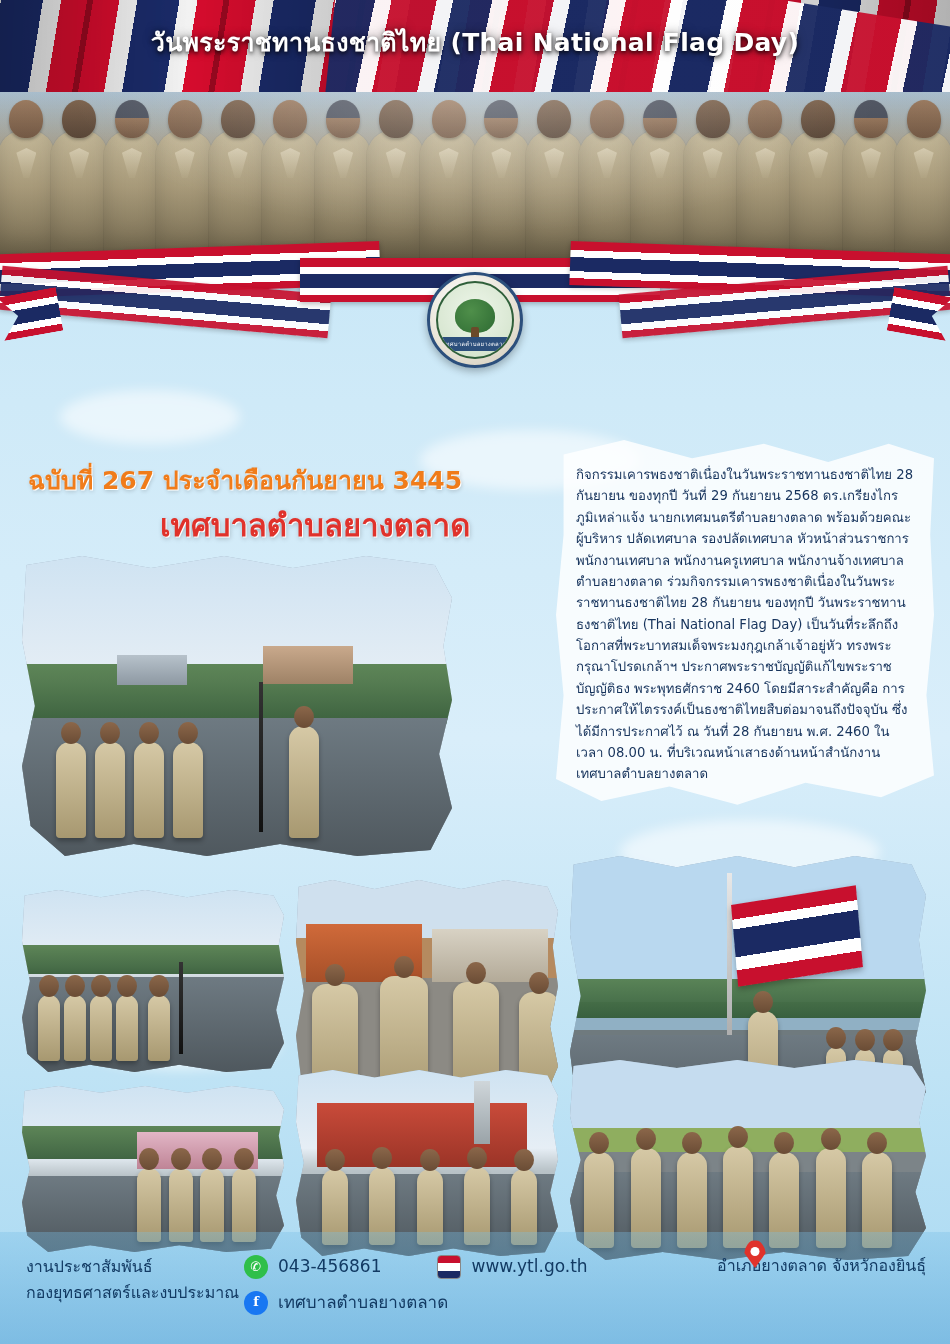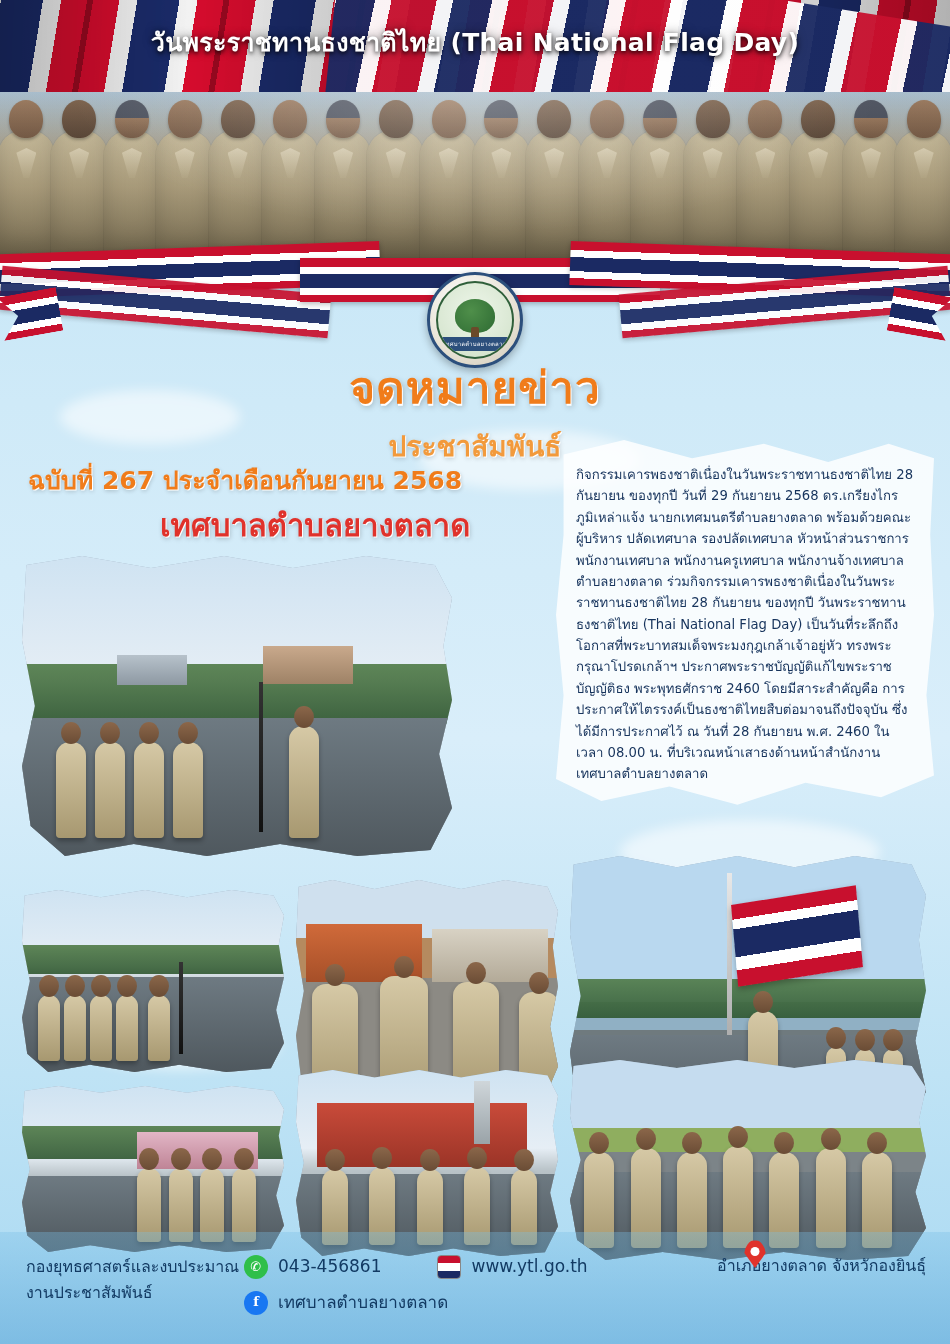--- a/index.html
+++ b/index.html
@@ -431,26 +431,22 @@
 
   <div class="emblem">
     <div class="inner">
       <div class="tree"></div>
       <div class="trunk"></div>
       <div class="base"></div>
       <div class="base-txt">เทศบาลตำบลยางตลาด</div>
     </div>
   </div>
 
-  <div class="headline">
-    <div class="l1">จดหมายข่าว</div>
-    <div class="l2">ประชาสัมพันธ์</div>
-  </div>
-
-  <div class="issue-line">ฉบับที่ 267 ประจำเดือนกันยายน 2568</div>
+
+  <div class="issue-line">ฉบับที่ 267 ประจำเดือนกันยายน 3445</div>
   <div class="org-line">เทศบาลตำบลยางตลาด</div>
 
   <div class="text-panel">
     <p>กิจกรรมเคารพธงชาติเนื่องในวันพระราชทานธงชาติไทย 28 กันยายน ของทุกปี วันที่ 29 กันยายน 2568 ดร.เกรียงไกร ภูมิเหล่าแจ้ง นายกเทศมนตรีตำบลยางตลาด พร้อมด้วยคณะผู้บริหาร ปลัดเทศบาล รองปลัดเทศบาล หัวหน้าส่วนราชการ พนักงานเทศบาล พนักงานครูเทศบาล พนักงานจ้างเทศบาลตำบลยางตลาด ร่วมกิจกรรมเคารพธงชาติเนื่องในวันพระราชทานธงชาติไทย 28 กันยายน ของทุกปี วันพระราชทานธงชาติไทย (Thai National Flag Day) เป็นวันที่ระลึกถึงโอกาสที่พระบาทสมเด็จพระมงกุฎเกล้าเจ้าอยู่หัว ทรงพระกรุณาโปรดเกล้าฯ ประกาศพระราชบัญญัติแก้ไขพระราชบัญญัติธง พระพุทธศักราช 2460 โดยมีสาระสำคัญคือ การประกาศให้ไตรรงค์เป็นธงชาติไทยสืบต่อมาจนถึงปัจจุบัน ซึ่งได้มีการประกาศไว้ ณ วันที่ 28 กันยายน พ.ศ. 2460 ในเวลา 08.00 น. ที่บริเวณหน้าเสาธงด้านหน้าสำนักงานเทศบาลตำบลยางตลาด</p>
   </div>
 
   <div class="photo torn" id="photo-main">
     <div class="p-sky"></div>
     <div class="p-treeline"></div>
     <div class="p-building" style="left:56%;top:30%;width:90px;height:38px;"></div>
@@ -528,22 +524,22 @@
     <div class="p-person" style="left:17%;height:100px;width:30px;"></div>
     <div class="p-person" style="left:30%;height:96px;width:30px;"></div>
     <div class="p-person" style="left:43%;height:102px;width:30px;"></div>
     <div class="p-person" style="left:56%;height:96px;width:30px;"></div>
     <div class="p-person" style="left:69%;height:100px;width:30px;"></div>
     <div class="p-person" style="left:82%;height:96px;width:30px;"></div>
   </div>
 
   <div class="footer">
     <div class="footer-left">
+      <div>งานประชาสัมพันธ์</div>
       <div>กองยุทธศาสตร์และงบประมาณ</div>
-      <div>งานประชาสัมพันธ์</div>
     </div>
 
     <div class="footer-mid">
       <div class="fm-row" style="margin-bottom:6px;">
         <span class="ico phone">✆</span>
         <span>043-456861</span>
         <span class="ico web" style="margin-left:46px;"></span>
         <span>www.ytl.go.th</span>
       </div>
       <div class="fm-row">

